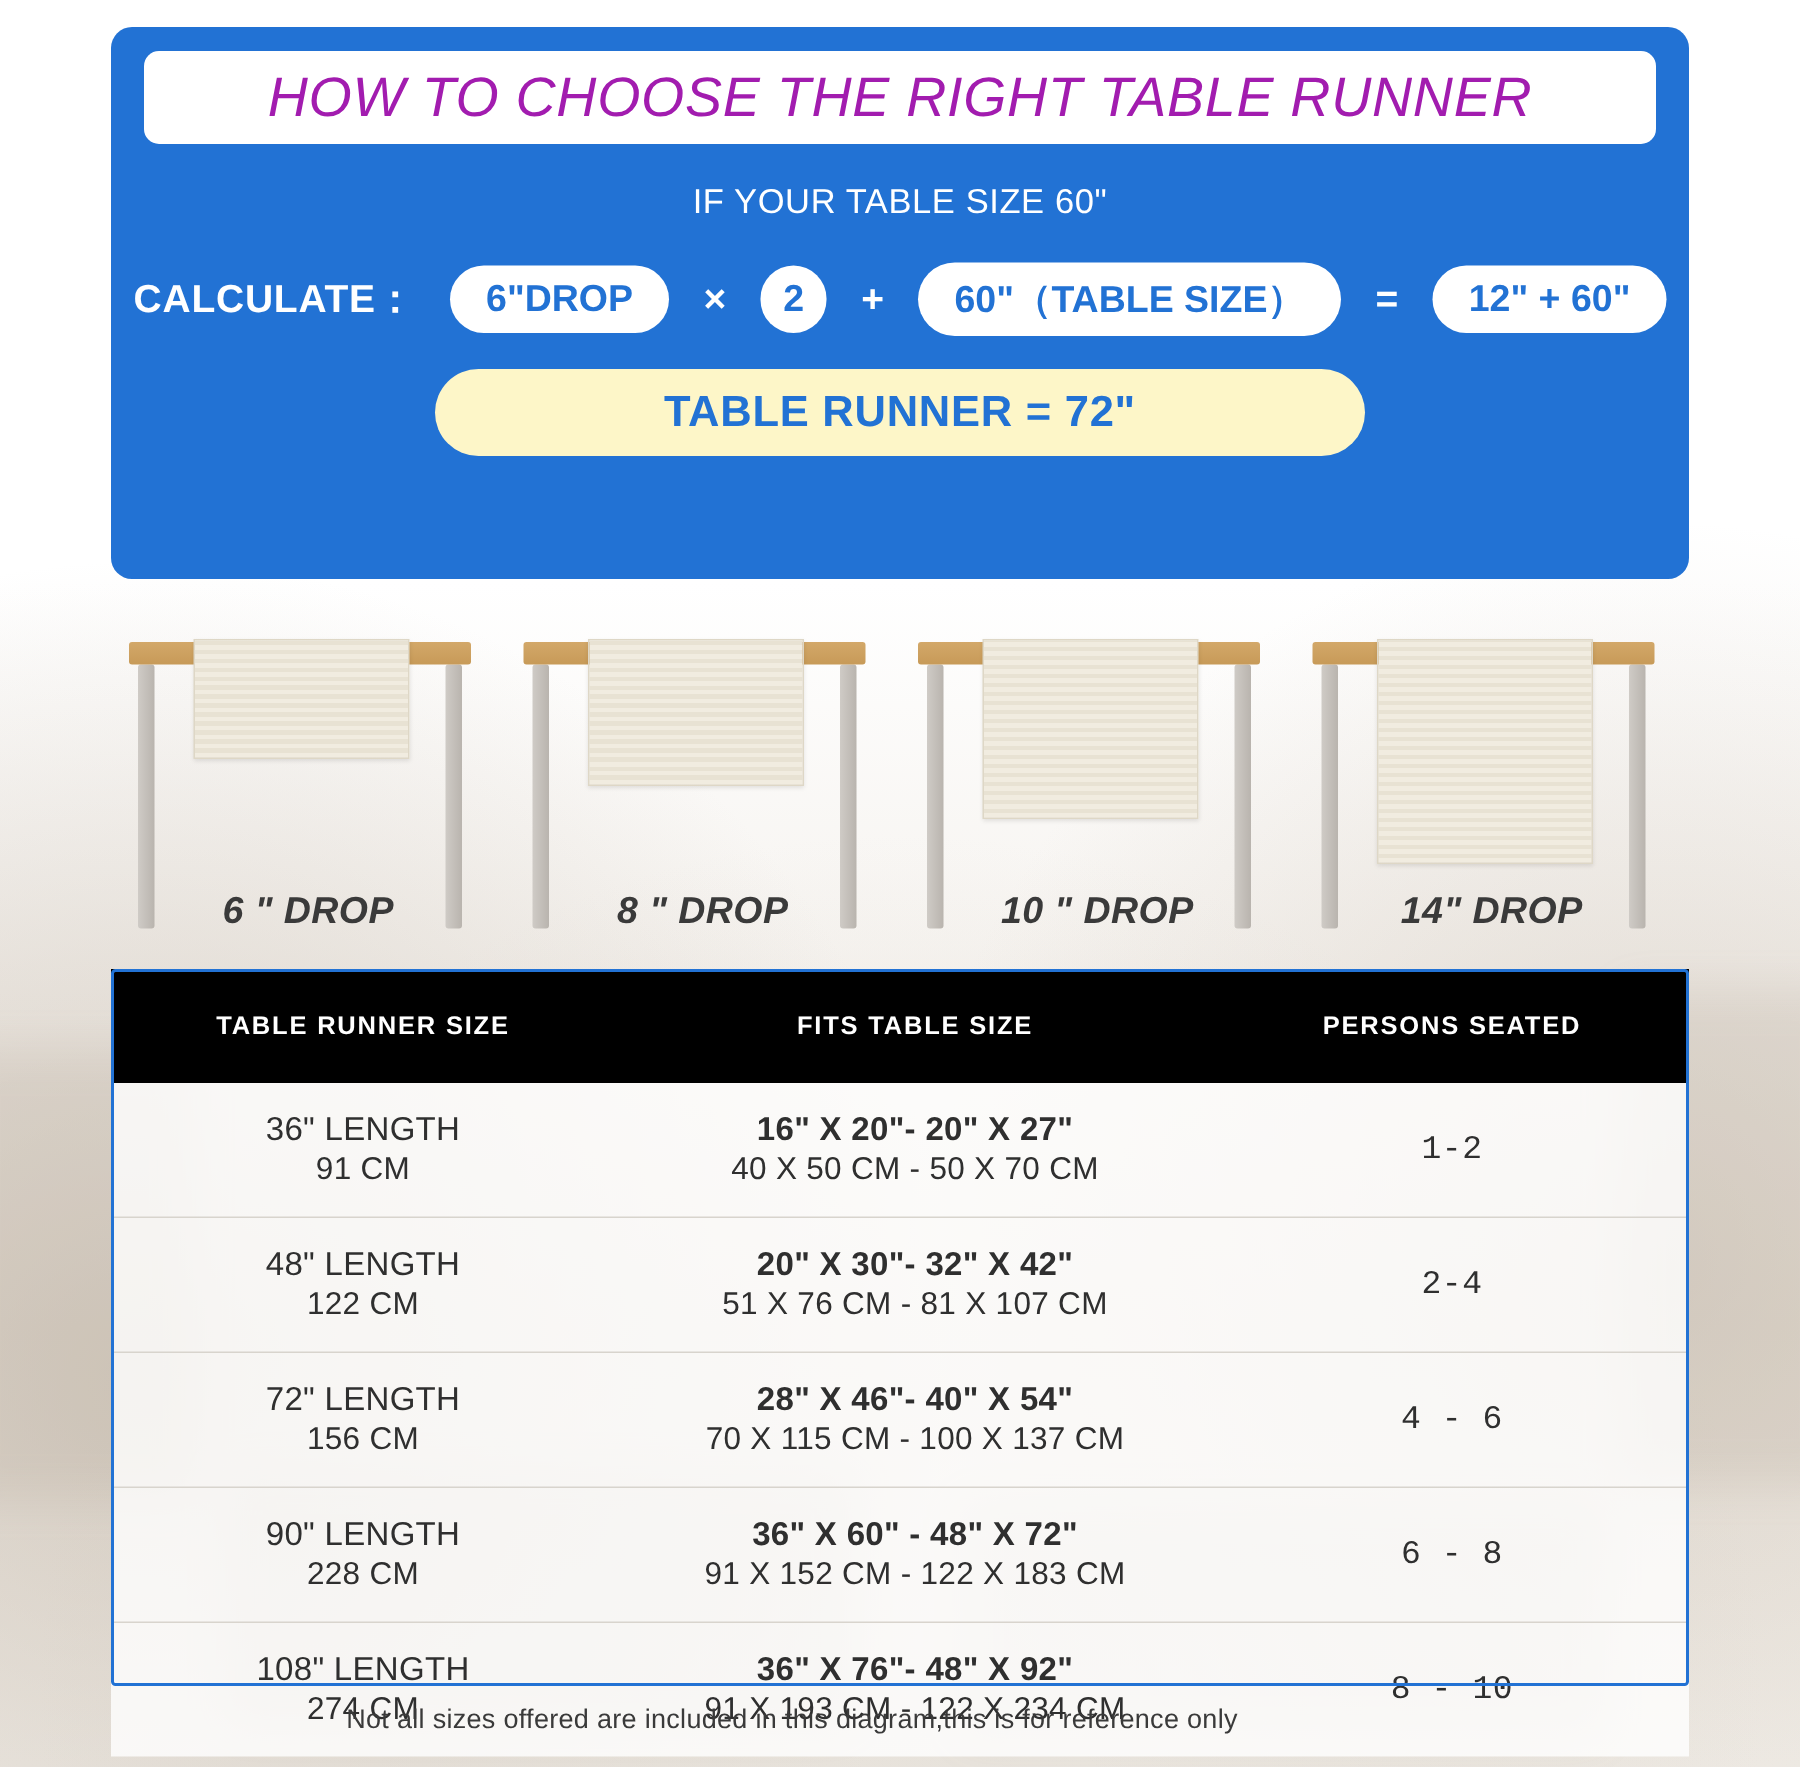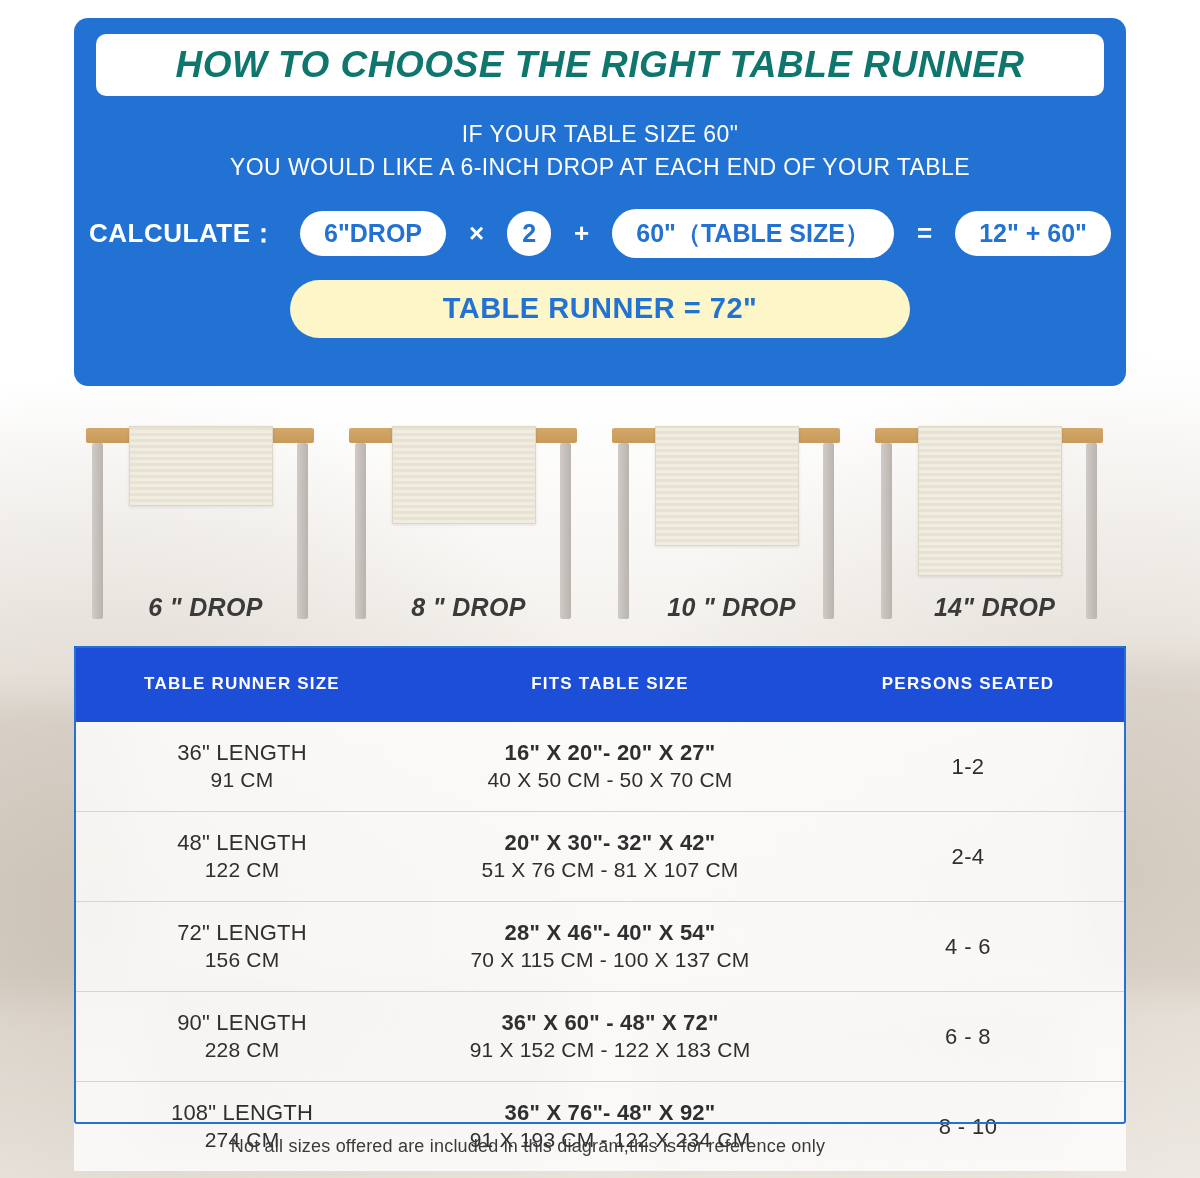--- a/index.html
+++ b/index.html
@@ -59,24 +59,24 @@
   .title-pill {
     height: 62px;
     background: #ffffff;
     border-radius: 10px;
     display: flex;
     align-items: center;
     justify-content: center;
   }
   .title-pill span {
     font-size: 37px;
-    font-weight: bold;
+    font-weight: normal;
     font-style: italic;
     letter-spacing: 0.5px;
-    color: #0f766e;
+    color: #a21caf;
     white-space: nowrap;
   }
   .subtitle {
     margin-top: 22px;
     text-align: center;
     color: #ffffff;
     font-size: 23px;
     line-height: 1.45;
     letter-spacing: 0.4px;
   }
@@ -185,21 +185,21 @@
   
   .size-table {
     position: absolute;
     left: 74px;
     top: 646px;
     width: 1052px;
     border-collapse: collapse;
     table-layout: fixed;
   }
   .size-table thead th {
-    background: #1d4ed8;
+    background: #000000;
     color: #ffffff;
     font-size: 17px;
     font-weight: bold;
     letter-spacing: 1.2px;
     height: 74px;
     vertical-align: middle;
     text-align: center;
     margin-top: 41px;
   }
   .size-table tbody td {
@@ -221,20 +221,21 @@
   }
   .cell-l2 {
     font-size: 21px;
     line-height: 1.26;
     font-weight: normal;
     letter-spacing: 0.2px;
   }
   .persons {
     font-size: 22px;
     letter-spacing: 0.4px;
+    font-family: Liberation Mono, monospace;
   }
   .fits .cell-l1 { font-weight: bold; }
   .table-frame {
     position: absolute;
     left: 74px;
     top: 646px;
     width: 1052px;
     height: 478px;
     border: 2px solid #2272d4;
     border-radius: 3px;
@@ -265,21 +266,20 @@
 
 <div class="sheet">
 
   <section class="calc-panel">
     <div class="title-pill">
       <span>HOW TO CHOOSE THE RIGHT TABLE RUNNER</span>
     </div>
 
     <div class="subtitle">
       <div>IF YOUR TABLE SIZE 60"</div>
-      <div>YOU WOULD LIKE A 6-INCH DROP AT EACH END OF YOUR TABLE</div>
     </div>
 
     <div class="calc-row">
       <span class="calc-label">CALCULATE：</span>
       <span class="pill">6"DROP</span>
       <span class="op">×</span>
       <span class="pill round">2</span>
       <span class="op">+</span>
       <span class="pill">60"（TABLE SIZE）</span>
       <span class="op">=</span>

